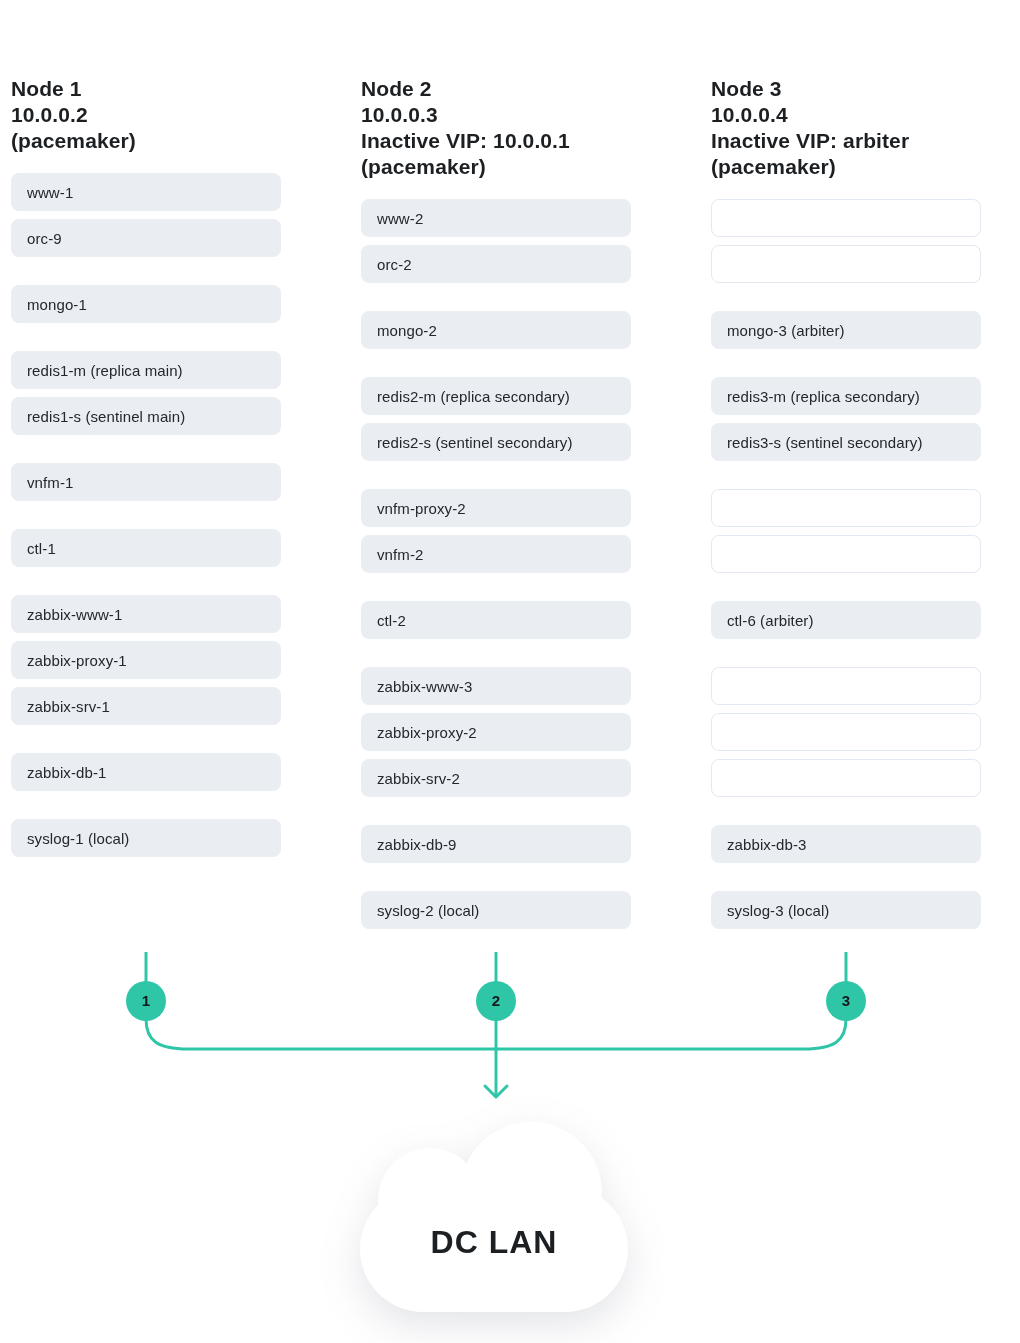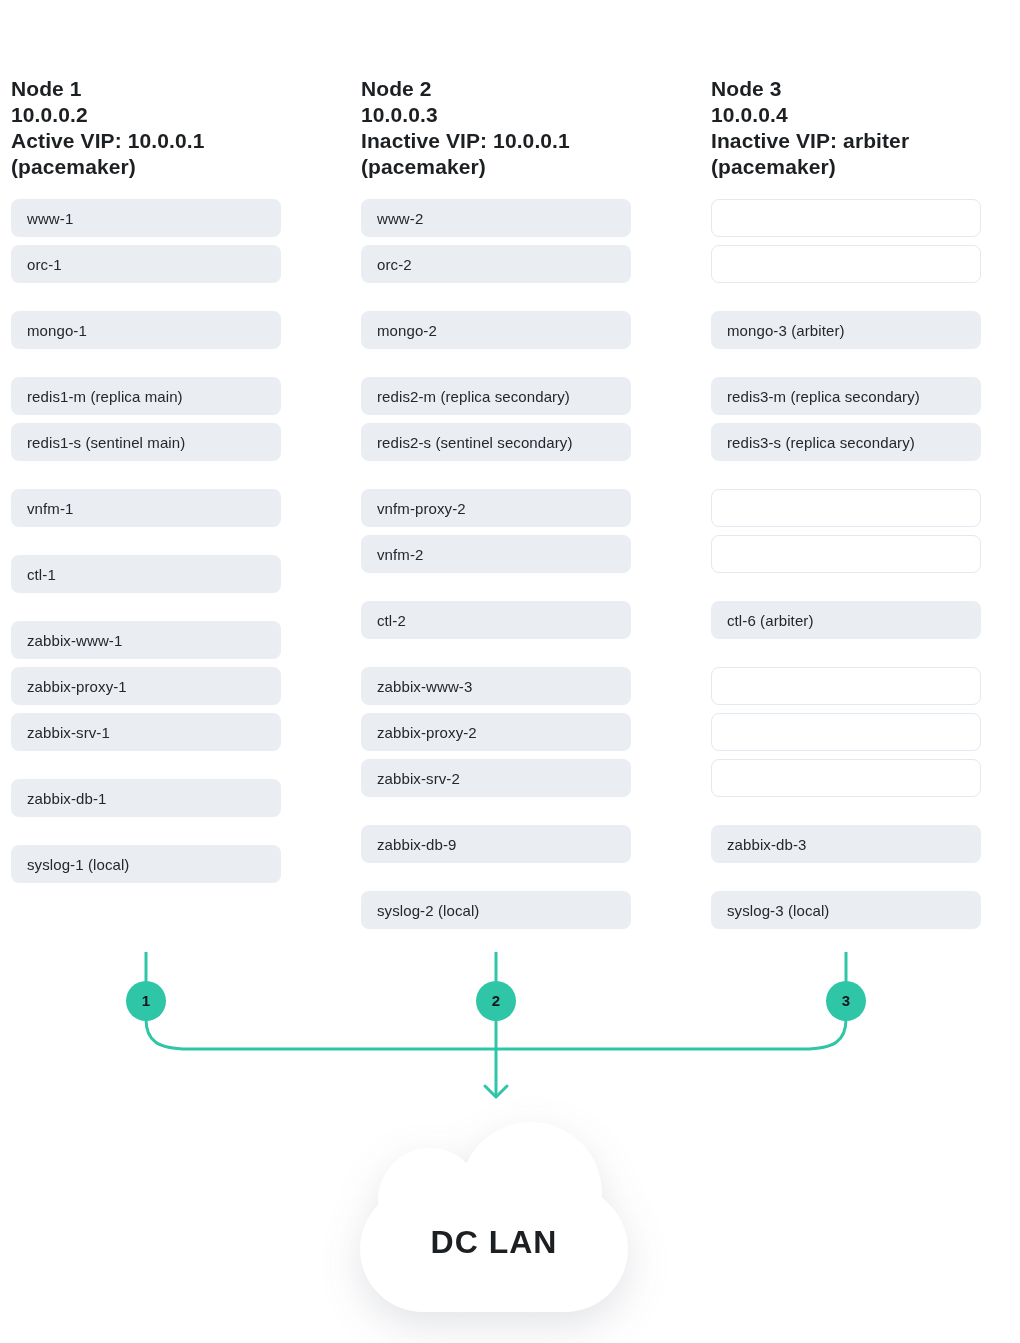--- a/index.html
+++ b/index.html
@@ -103,30 +103,29 @@
 </head>
 <body>
 
 <div id="stage">
 
   <div id="columns">
       <div class="column" style="left: 11px;">
         <div class="node-header">
           <div>Node 1</div>
           <div>10.0.0.2</div>
-          <div>Active VIP: 10.0.0.1</div>
           <div>(pacemaker)</div>
         </div>
         <div class="boxes">
           <div class="group">
             <div class="box">
               <span>www-1</span>
             </div>
             <div class="box">
-              <span>orc-1</span>
+              <span>orc-9</span>
             </div>
           </div>
           <div class="group">
             <div class="box">
               <span>mongo-1</span>
             </div>
           </div>
           <div class="group">
             <div class="box">
               <span>redis1-m (replica main)</span>
@@ -252,21 +251,21 @@
           <div class="group">
             <div class="box">
               <span>mongo-3 (arbiter)</span>
             </div>
           </div>
           <div class="group">
             <div class="box">
               <span>redis3-m (replica secondary)</span>
             </div>
             <div class="box">
-              <span>redis3-s (replica secondary)</span>
+              <span>redis3-s (sentinel secondary)</span>
             </div>
           </div>
           <div class="group">
             <div class="box empty">
               <span></span>
             </div>
             <div class="box empty">
               <span></span>
             </div>
           </div>

